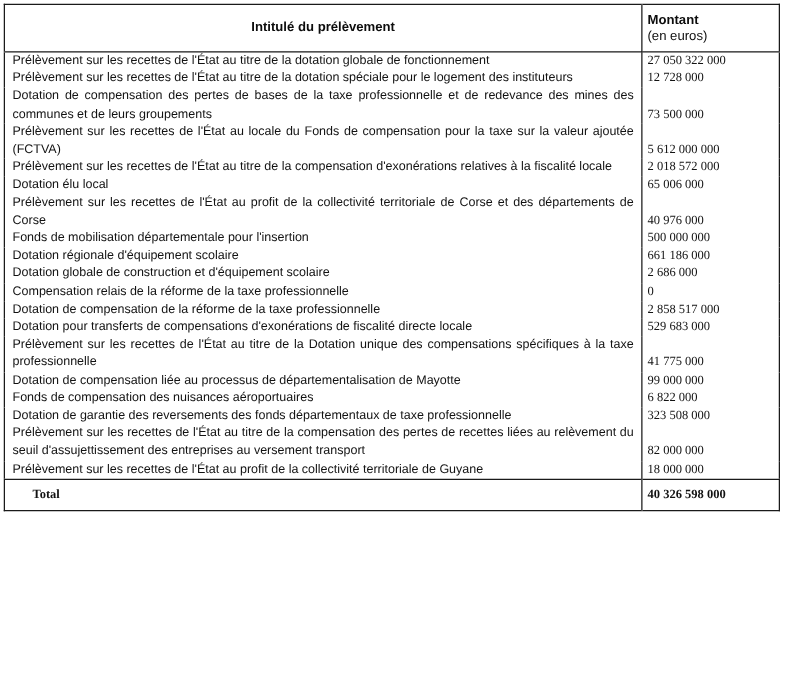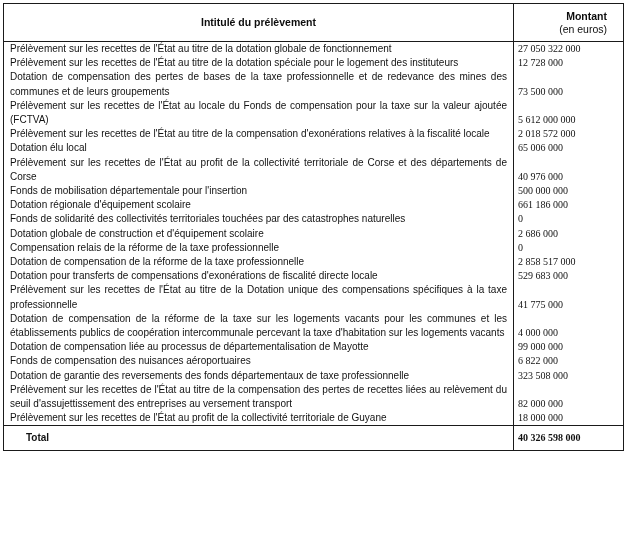--- a/index.html
+++ b/index.html
@@ -46,21 +46,21 @@
     font-size: 10.5px;
     line-height: 13px;
     color: #0d0d0d;
     height: 37px;
   }
   th.head-label {
     text-align: center;
     border-right: 1.2px solid #1a1a1a;
   }
   th.head-amount {
-    text-align: right;
+    text-align: left;
     padding-left: 4px;
     padding-right: 16px;
   }
   .head-amount .l1 { display: block; }
   .head-amount .l2 { display: block; font-weight: normal; }
 
   
   tbody td {
     padding: 0;
     vertical-align: bottom;
@@ -88,20 +88,21 @@
     border-top: 1.5px solid #1a1a1a;
     font-weight: bold;
     padding-top: 2px;
     padding-bottom: 2px;
     height: 20px;
     vertical-align: middle;
   }
   tbody tr.total-row td.cell-label {
     padding-left: 22px;
     text-align: left;
+    font-family: Liberation Serif, serif;
   }
   tbody tr.total-row td.cell-amount {
     vertical-align: middle;
   }
 </style>
 </head>
 <body>
 
 <div class="page">
 
@@ -151,46 +152,38 @@
         </tr>
         <tr>
           <td class="cell-label">Fonds de mobilisation départementale pour l'insertion</td>
           <td class="cell-amount">500 000 000</td>
         </tr>
         <tr>
           <td class="cell-label">Dotation régionale d'équipement scolaire</td>
           <td class="cell-amount">661 186 000</td>
         </tr>
         <tr>
-          <td class="cell-label">Fonds de solidarité des collectivités territoriales touchées par des catastrophes naturelles</td>
-          <td class="cell-amount">0</td>
-        </tr>
-        <tr>
           <td class="cell-label">Dotation globale de construction et d'équipement scolaire</td>
           <td class="cell-amount">2 686 000</td>
         </tr>
         <tr>
           <td class="cell-label">Compensation relais de la réforme de la taxe professionnelle</td>
           <td class="cell-amount">0</td>
         </tr>
         <tr>
           <td class="cell-label">Dotation de compensation de la réforme de la taxe professionnelle</td>
           <td class="cell-amount">2 858 517 000</td>
         </tr>
         <tr>
           <td class="cell-label">Dotation pour transferts de compensations d'exonérations de fiscalité directe locale</td>
           <td class="cell-amount">529 683 000</td>
         </tr>
         <tr>
           <td class="cell-label">Prélèvement sur les recettes de l'État au titre de la Dotation unique des compensations spécifiques à la taxe professionnelle</td>
           <td class="cell-amount">41 775 000</td>
-        </tr>
-        <tr>
-          <td class="cell-label">Dotation de compensation de la réforme de la taxe sur les logements vacants pour les communes et les établissements publics de coopération intercommunale percevant la taxe d'habitation sur les logements vacants</td>
-          <td class="cell-amount">4 000 000</td>
         </tr>
         <tr>
           <td class="cell-label">Dotation de compensation liée au processus de départementalisation de Mayotte</td>
           <td class="cell-amount">99 000 000</td>
         </tr>
         <tr>
           <td class="cell-label">Fonds de compensation des nuisances aéroportuaires</td>
           <td class="cell-amount">6 822 000</td>
         </tr>
         <tr>

